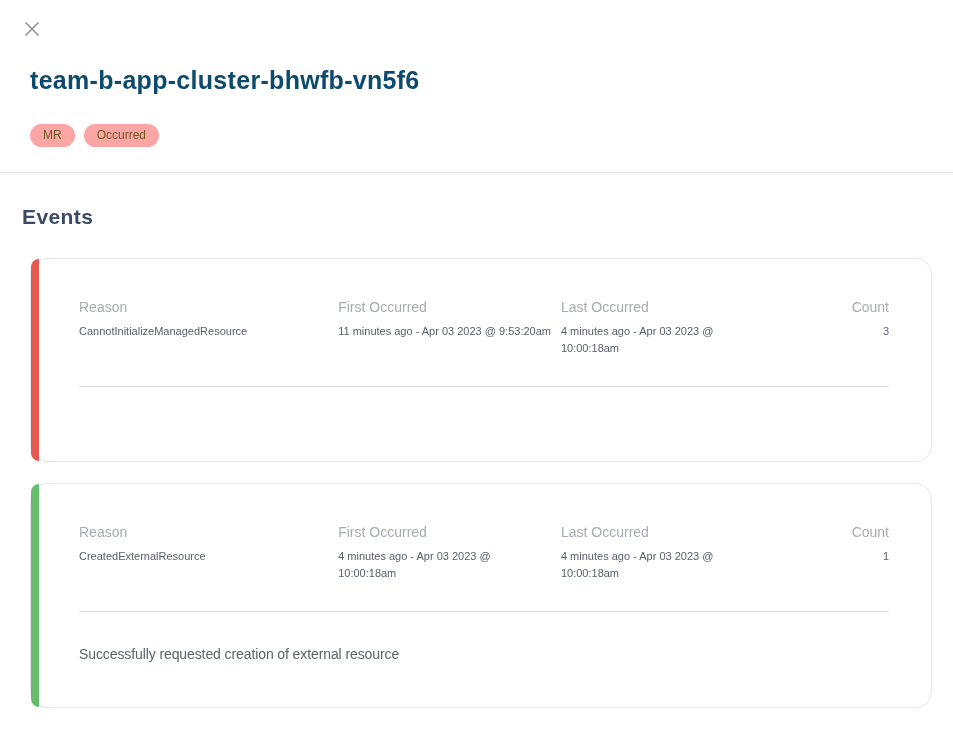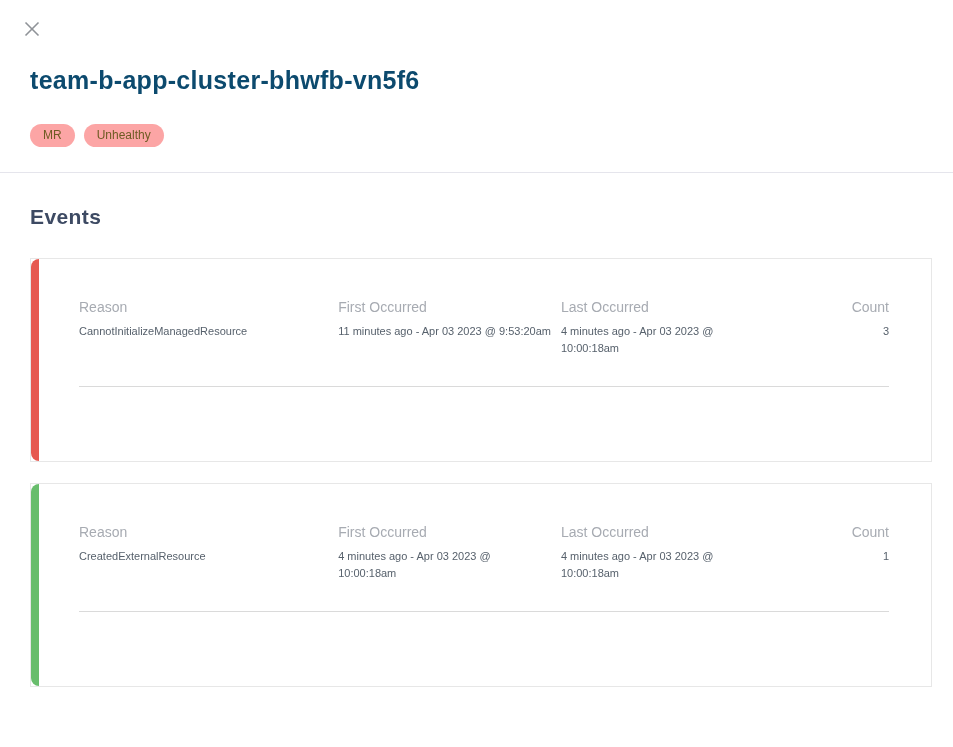--- a/index.html
+++ b/index.html
@@ -36,33 +36,33 @@
     line-height: 13px;
     white-space: nowrap;
   }
   .header-divider {
     position: absolute; top: 172px; left: 0;
     width: 953px; height: 1px; background: #e5e5ec;
   }
 
   
   .events-heading {
-    position: absolute; top: 205px; left: 30px;
+    position: absolute; top: 205px; left: 22px;
     font-size: 21px; font-weight: bold; letter-spacing: 0.4px;
     color: #3d4a63;
   }
   .events-list {
     position: absolute; top: 258px; left: 30px;
     width: 902px;
     display: flex; flex-direction: column; gap: 21px;
   }
   .event-card {
     position: relative;
     border: 1px solid #e7e7e7;
-    border-radius: 0;
+    border-radius: 16px;
     background: #ffffff;
     padding: 40px 42px 42px 48px;
   }
   .event-card .status-strip {
     position: absolute; left: 0; top: 0; bottom: 0;
     width: 8px;
     border-radius: 8px 0 0 8px;
   }
   table.event-table {
     width: 100%;
@@ -107,21 +107,21 @@
     <svg width="16" height="16" viewBox="0 0 16 16">
       <line x1="1.5" y1="1.5" x2="14.5" y2="14.5" stroke="#8f9398" stroke-width="1.6"></line>
       <line x1="14.5" y1="1.5" x2="1.5" y2="14.5" stroke="#8f9398" stroke-width="1.6"></line>
     </svg>
   </button>
 
   <h1 class="page-title">team-b-app-cluster-bhwfb-vn5f6</h1>
 
   <div class="badge-row">
     <span class="badge">MR</span>
-    <span class="badge">Unhealthy</span>
+    <span class="badge">Occurred</span>
   </div>
 
   <div class="header-divider"></div>
 
   <h2 class="events-heading">Events</h2>
 
   <div class="events-list">
 
     <div class="event-card">
       <span class="status-strip" style="background-color: rgb(230, 89, 80);"></span>
@@ -160,16 +160,17 @@
         <tbody>
           <tr>
             <td class="col-reason">CreatedExternalResource</td>
             <td class="col-first">4 minutes ago - Apr 03 2023 @ 10:00:18am</td>
             <td class="col-last">4 minutes ago - Apr 03 2023 @ 10:00:18am</td>
             <td class="col-count">1</td>
           </tr>
         </tbody>
       </table>
       <div class="card-divider"></div>
+      <p class="event-message">Successfully requested creation of external resource</p>
     </div>
 
   </div>
 </div>
 
 </body></html>

